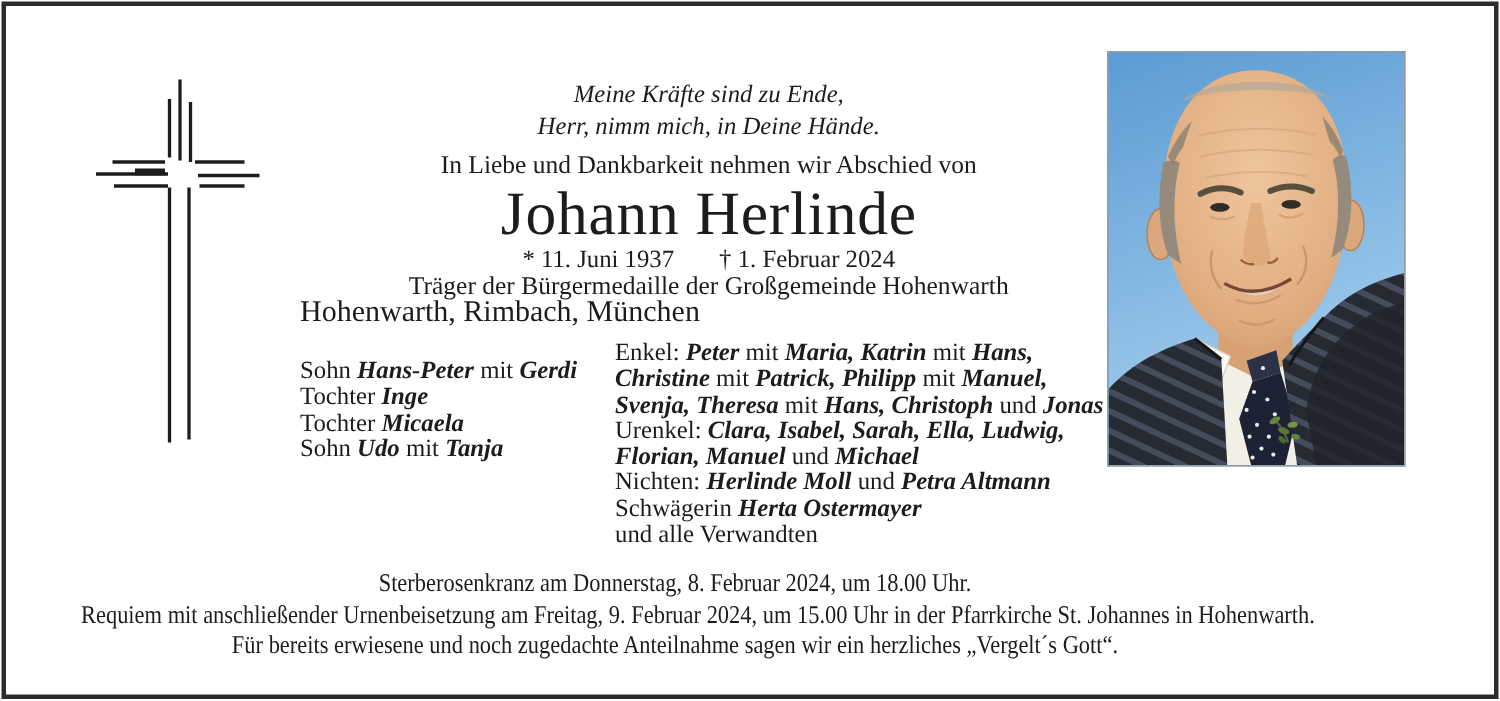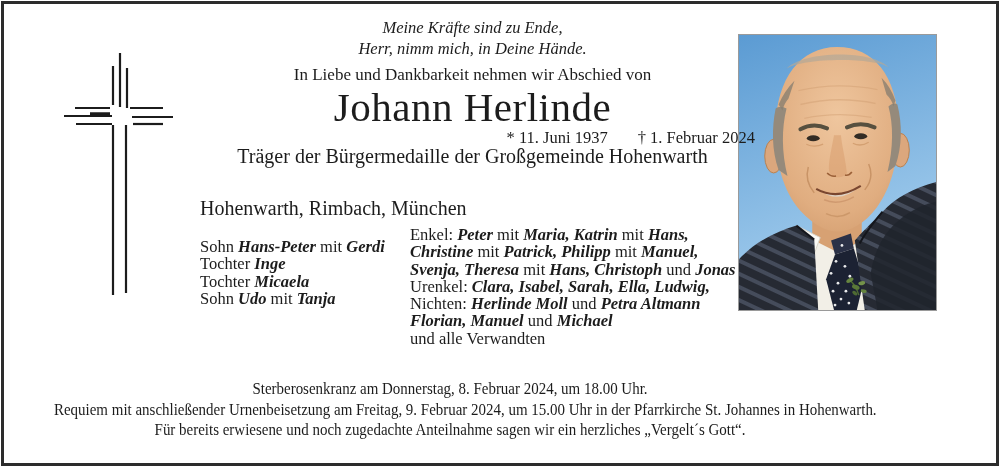--- a/index.html
+++ b/index.html
@@ -9,26 +9,26 @@
     overflow:hidden;
   }
   .frame{position:absolute;inset:1px;border:3px solid #2c2c2c;pointer-events:none;}
   .cross{position:absolute;left:55px;top:45px;width:130px;height:265px;}
   .photo{
     position:absolute;left:738px;top:34px;width:199px;height:277px;
     border:1px solid #9a9a9a;box-sizing:border-box;background:#6aa9dd;
   }
   .photo svg{display:block;width:100%;height:100%;}
   .centerblock{position:absolute;left:190px;top:0;width:565px;text-align:center;}
-  .verse{margin-top:17px;font-style:italic;font-size:16.5px;line-height:21px;}
+  .verse{margin-top:52px;font-style:italic;font-size:16.5px;line-height:21px;}
   .intro{margin-top:7px;font-size:17px;line-height:17px;font-family:Liberation Serif, serif;}
   .name{margin:2px 0 0 0;font-size:41px;line-height:44px;font-weight:400;letter-spacing:0.5px;}
-  .dates{font-size:16.5px;line-height:18px;text-align:right;}
+  .dates{font-size:16.5px;line-height:18px;}
   .dates .death{margin-left:30px;}
-  .honor{font-size:20px;line-height:18px;}
+  .honor{font-size:17px;line-height:18px;}
   .places{position:absolute;left:200px;top:197px;font-size:20px;}
   .trauer{position:absolute;left:200px;top:220px;font-size:17px;}
   .col-left{position:absolute;left:200px;top:238px;font-size:16.5px;line-height:17.3px;}
   .col-right{position:absolute;left:410px;top:226px;font-size:16.5px;line-height:17.3px;}
   .mline{white-space:nowrap;}
   .b{font-weight:bold;font-style:italic;}
   .schedule{position:absolute;left:0;top:379px;width:900px;text-align:center;font-size:17px;}
   .sline{transform:scaleX(0.88);transform-origin:50% 50%;white-space:nowrap;line-height:20.7px;}
 </style>
 </head>
@@ -178,22 +178,23 @@
       <div class="mline"><span>Sohn </span><span class="b">Hans-Peter</span><span> mit </span><span class="b">Gerdi</span></div>
       <div class="mline"><span>Tochter </span><span class="b">Inge</span></div>
       <div class="mline"><span>Tochter </span><span class="b">Micaela</span></div>
       <div class="mline"><span>Sohn </span><span class="b">Udo</span><span> mit </span><span class="b">Tanja</span></div>
     </div>
   <div class="col-right">
       <div class="mline"><span>Enkel: </span><span class="b">Peter</span><span> mit </span><span class="b">Maria, Katrin</span><span> mit </span><span class="b">Hans,</span></div>
       <div class="mline"><span class="b">Christine</span><span> mit </span><span class="b">Patrick, Philipp</span><span> mit </span><span class="b">Manuel,</span></div>
       <div class="mline"><span class="b">Svenja, Theresa</span><span> mit </span><span class="b">Hans, Christoph</span><span> und </span><span class="b">Jonas</span></div>
       <div class="mline"><span>Urenkel: </span><span class="b">Clara, Isabel, Sarah, Ella, Ludwig,</span></div>
+      <div class="mline"><span class="b">Florian, Manuel</span><span> und </span><span class="b">Michael</span></div>
       <div class="mline"><span>Nichten: </span><span class="b">Herlinde Moll</span><span> und </span><span class="b">Petra Altmann</span></div>
-      <div class="mline"><span class="b">Florian, Manuel</span><span> und </span><span class="b">Michael</span></div>
+      <div class="mline"><span>Schwägerin </span><span class="b">Herta Ostermayer</span></div>
       <div class="mline"><span>und alle Verwandten</span></div>
     </div>
 
   <div class="schedule">
     <div class="sline">Sterberosenkranz am Donnerstag, 8. Februar 2024, um 18.00 Uhr.</div>
     <div class="sline">Requiem mit anschließender Urnenbeisetzung am Freitag, 9. Februar 2024, um 15.00 Uhr in der Pfarrkirche St. Johannes in Hohenwarth.</div>
     <div class="sline">Für bereits erwiesene und noch zugedachte Anteilnahme sagen wir ein herzliches „Vergelt´s Gott“.</div>
   </div>
 </div>
 

